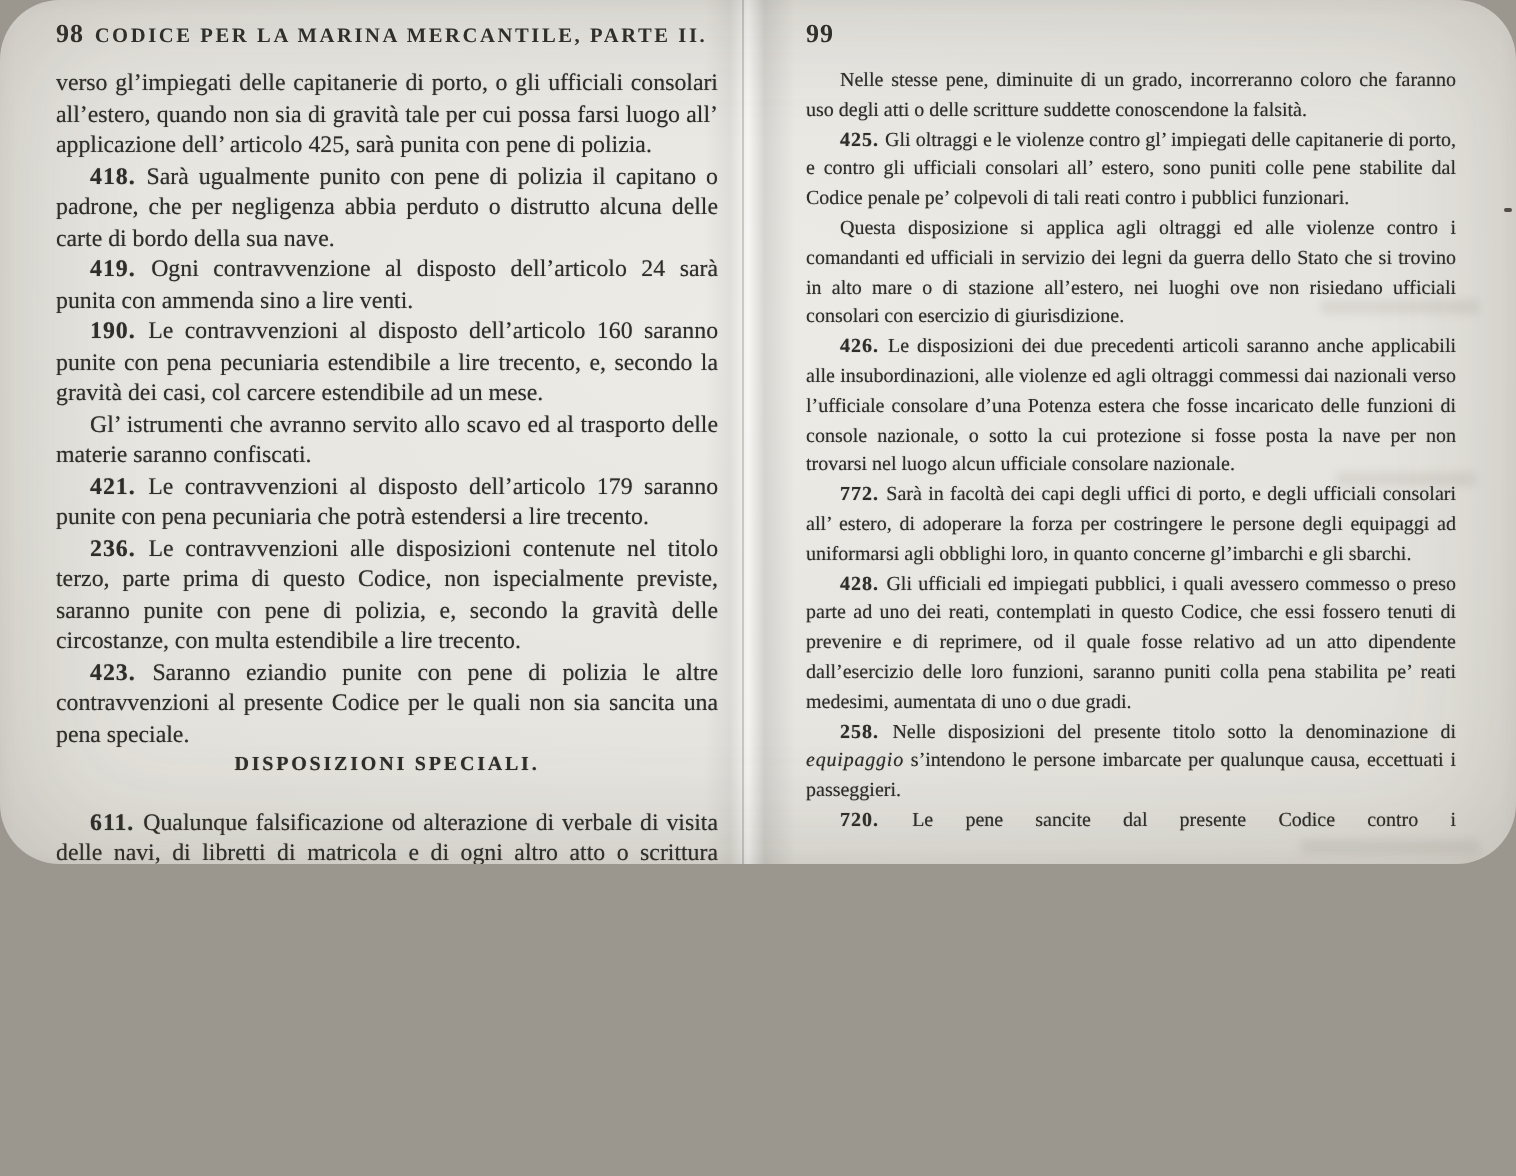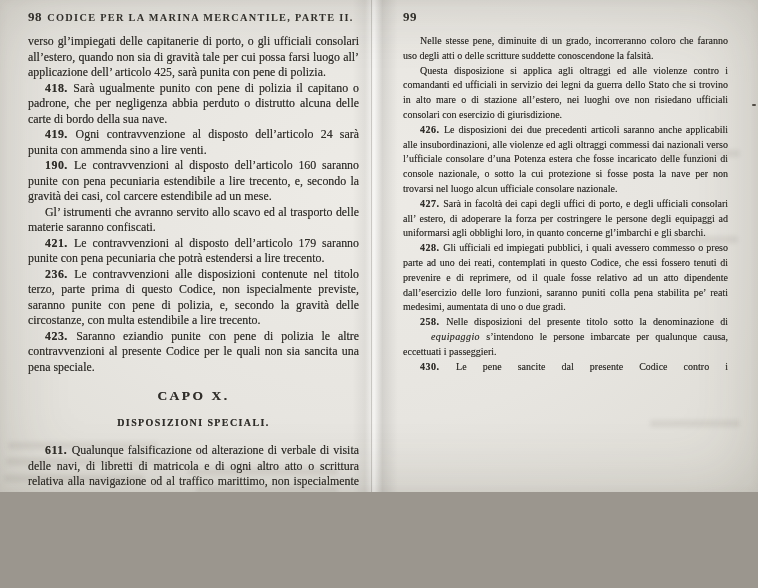--- a/index.html
+++ b/index.html
@@ -1,22 +1,23 @@
 <!DOCTYPE html>
 <html lang="it"><head>
 <meta charset="utf-8">
 <style>
   html,body { margin:0; padding:0; background:#9b968e; }
   .spread {
     position:relative;
-    width:758px; height:492px;
+    width:758px; height:432px;
     overflow:hidden;
     background: radial-gradient(ellipse at 48% 38%, #edebe6 0%, #e7e5e0 55%, #dedcd5 100%);
     font-family: "Liberation Serif", "DejaVu Serif", serif;
     color:#302e2a;
+    border-radius:30px;
   }
   
   .spread .vignette {
     position:absolute; inset:0; z-index:6; pointer-events:none;
     box-shadow: inset 0 0 70px rgba(72,64,52,0.20), inset 0 0 10px rgba(72,64,52,0.05);
   }
   
   .gutter {
     position:absolute; left:352px; top:0; width:46px; height:100%; z-index:4; pointer-events:none;
     background: linear-gradient(90deg, rgba(0,0,0,0) 0%, rgba(0,0,0,0.05) 28%,
@@ -49,21 +50,21 @@
     hyphens:auto;
     text-shadow: 0 0 0.5px rgba(40,38,34,0.55);
   }
   .page.left  .body-text { font-size:11.9px; line-height:15.5px; }
   .page.right .body-text { font-size:10px; line-height:14.8px; }
 
   .blk { margin:0; }
   .blk.indent, .blk.article { text-indent:17px; }
   .blk.continuation { text-indent:0; }
   .artnum { letter-spacing:0.5px; }
-  .blk i { letter-spacing:0.4px;margin-left:28px; }
+  .blk i { letter-spacing:0.4px; }
   .blk.justify-last { text-align-last: justify; }
 
   .blk.heading1 {
     text-align:center; text-indent:0;
     font-size:13.5px; letter-spacing:2.5px; font-weight:bold;
     margin:13px 0 11px 0;
   }
   .blk.heading2 {
     text-align:center; text-indent:0;
     font-size:10px; font-weight:bold; letter-spacing:1.4px;
@@ -106,37 +107,37 @@
     </div>
     <div class="body-text" id="left-body">
         <p class="blk continuation">verso gl’impiegati delle capitanerie di porto, o gli ufficiali consolari all’estero, quando non sia di gravità tale per cui possa farsi luogo all’ applicazione dell’ articolo 425, sarà punita con pene di polizia.</p>
         <p class="blk article"><b class="artnum">418. </b>Sarà ugualmente punito con pene di polizia il capitano o padrone, che per negligenza abbia perduto o distrutto alcuna delle carte di bordo della sua nave.</p>
         <p class="blk article"><b class="artnum">419. </b>Ogni contravvenzione al disposto dell’articolo 24 sarà punita con ammenda sino a lire venti.</p>
         <p class="blk article"><b class="artnum">190. </b>Le contravvenzioni al disposto dell’articolo 160 saranno punite con pena pecuniaria estendibile a lire trecento, e, secondo la gravità dei casi, col carcere estendibile ad un mese.</p>
         <p class="blk indent">Gl’ istrumenti che avranno servito allo scavo ed al trasporto delle materie saranno confiscati.</p>
         <p class="blk article"><b class="artnum">421. </b>Le contravvenzioni al disposto dell’articolo 179 saranno punite con pena pecuniaria che potrà estendersi a lire trecento.</p>
         <p class="blk article"><b class="artnum">236. </b>Le contravvenzioni alle disposizioni contenute nel titolo terzo, parte prima di questo Codice, non ispecialmente previste, saranno punite con pene di polizia, e, secondo la gravità delle circostanze, con multa estendibile a lire trecento.</p>
         <p class="blk article"><b class="artnum">423. </b>Saranno eziandio punite con pene di polizia le altre contravvenzioni al presente Codice per le quali non sia sancita una pena speciale.</p>
-        <p class="blk heading1">CAPO X.</p>
         <p class="blk heading2">DISPOSIZIONI SPECIALI.</p>
         <p class="blk article"><b class="artnum">611. </b>Qualunque falsificazione od alterazione di verbale di visita delle navi, di libretti di matricola e di ogni altro atto o scrittura relativa alla navigazione od al traffico marittimo, non ispecialmente contemplata da questo Codice, sarà punita col carcere non minore di sei mesi.</p>
       </div>
   </div>
 
   <div class="page right">
     <div class="running-head">
       <span class="pagenum">99</span>
     </div>
     <div class="body-text" id="right-body">
         <p class="blk indent">Nelle stesse pene, diminuite di un grado, incorreranno coloro che faranno uso degli atti o delle scritture suddette conoscendone la falsità.</p>
+        <p class="blk article"><b class="artnum">425. </b>Gli oltraggi e le violenze contro gl’ impiegati delle capitanerie di porto, e contro gli ufficiali consolari all’ estero, sono puniti colle pene stabilite dal Codice penale pe’ colpevoli di tali reati contro i pubblici funzionari.</p>
         <p class="blk indent">Questa disposizione si applica agli oltraggi ed alle violenze contro i comandanti ed ufficiali in servizio dei legni da guerra dello Stato che si trovino in alto mare o di stazione all’estero, nei luoghi ove non risiedano ufficiali consolari con esercizio di giurisdizione.</p>
         <p class="blk article"><b class="artnum">426. </b>Le disposizioni dei due precedenti articoli saranno anche applicabili alle insubordinazioni, alle violenze ed agli oltraggi commessi dai nazionali verso l’ufficiale consolare d’una Potenza estera che fosse incaricato delle funzioni di console nazionale, o sotto la cui protezione si fosse posta la nave per non trovarsi nel luogo alcun ufficiale consolare nazionale.</p>
-        <p class="blk article"><b class="artnum">427. </b>Sarà in facoltà dei capi degli uffici di porto, e degli ufficiali consolari all’ estero, di adoperare la forza per costringere le persone degli equipaggi ad uniformarsi agli obblighi loro, in quanto concerne gl’imbarchi e gli sbarchi.</p>
+        <p class="blk article"><b class="artnum">772. </b>Sarà in facoltà dei capi degli uffici di porto, e degli ufficiali consolari all’ estero, di adoperare la forza per costringere le persone degli equipaggi ad uniformarsi agli obblighi loro, in quanto concerne gl’imbarchi e gli sbarchi.</p>
         <p class="blk article"><b class="artnum">428. </b>Gli ufficiali ed impiegati pubblici, i quali avessero commesso o preso parte ad uno dei reati, contemplati in questo Codice, che essi fossero tenuti di prevenire e di reprimere, od il quale fosse relativo ad un atto dipendente dall’esercizio delle loro funzioni, saranno puniti colla pena stabilita pe’ reati medesimi, aumentata di uno o due gradi.</p>
         <p class="blk article"><b class="artnum">258. </b>Nelle disposizioni del presente titolo sotto la denominazione di <i>equipaggio</i> s’intendono le persone imbarcate per qualunque causa, eccettuati i passeggieri.</p>
-        <p class="blk article justify-last"><b class="artnum">430. </b>Le pene sancite dal presente Codice contro i</p>
+        <p class="blk article justify-last"><b class="artnum">720. </b>Le pene sancite dal presente Codice contro i</p>
       </div>
   </div>
 
   <div class="gutter"></div>
   <div class="gutter-line"></div>
   <div class="vignette"></div>
 </div>
 
 </body></html>

